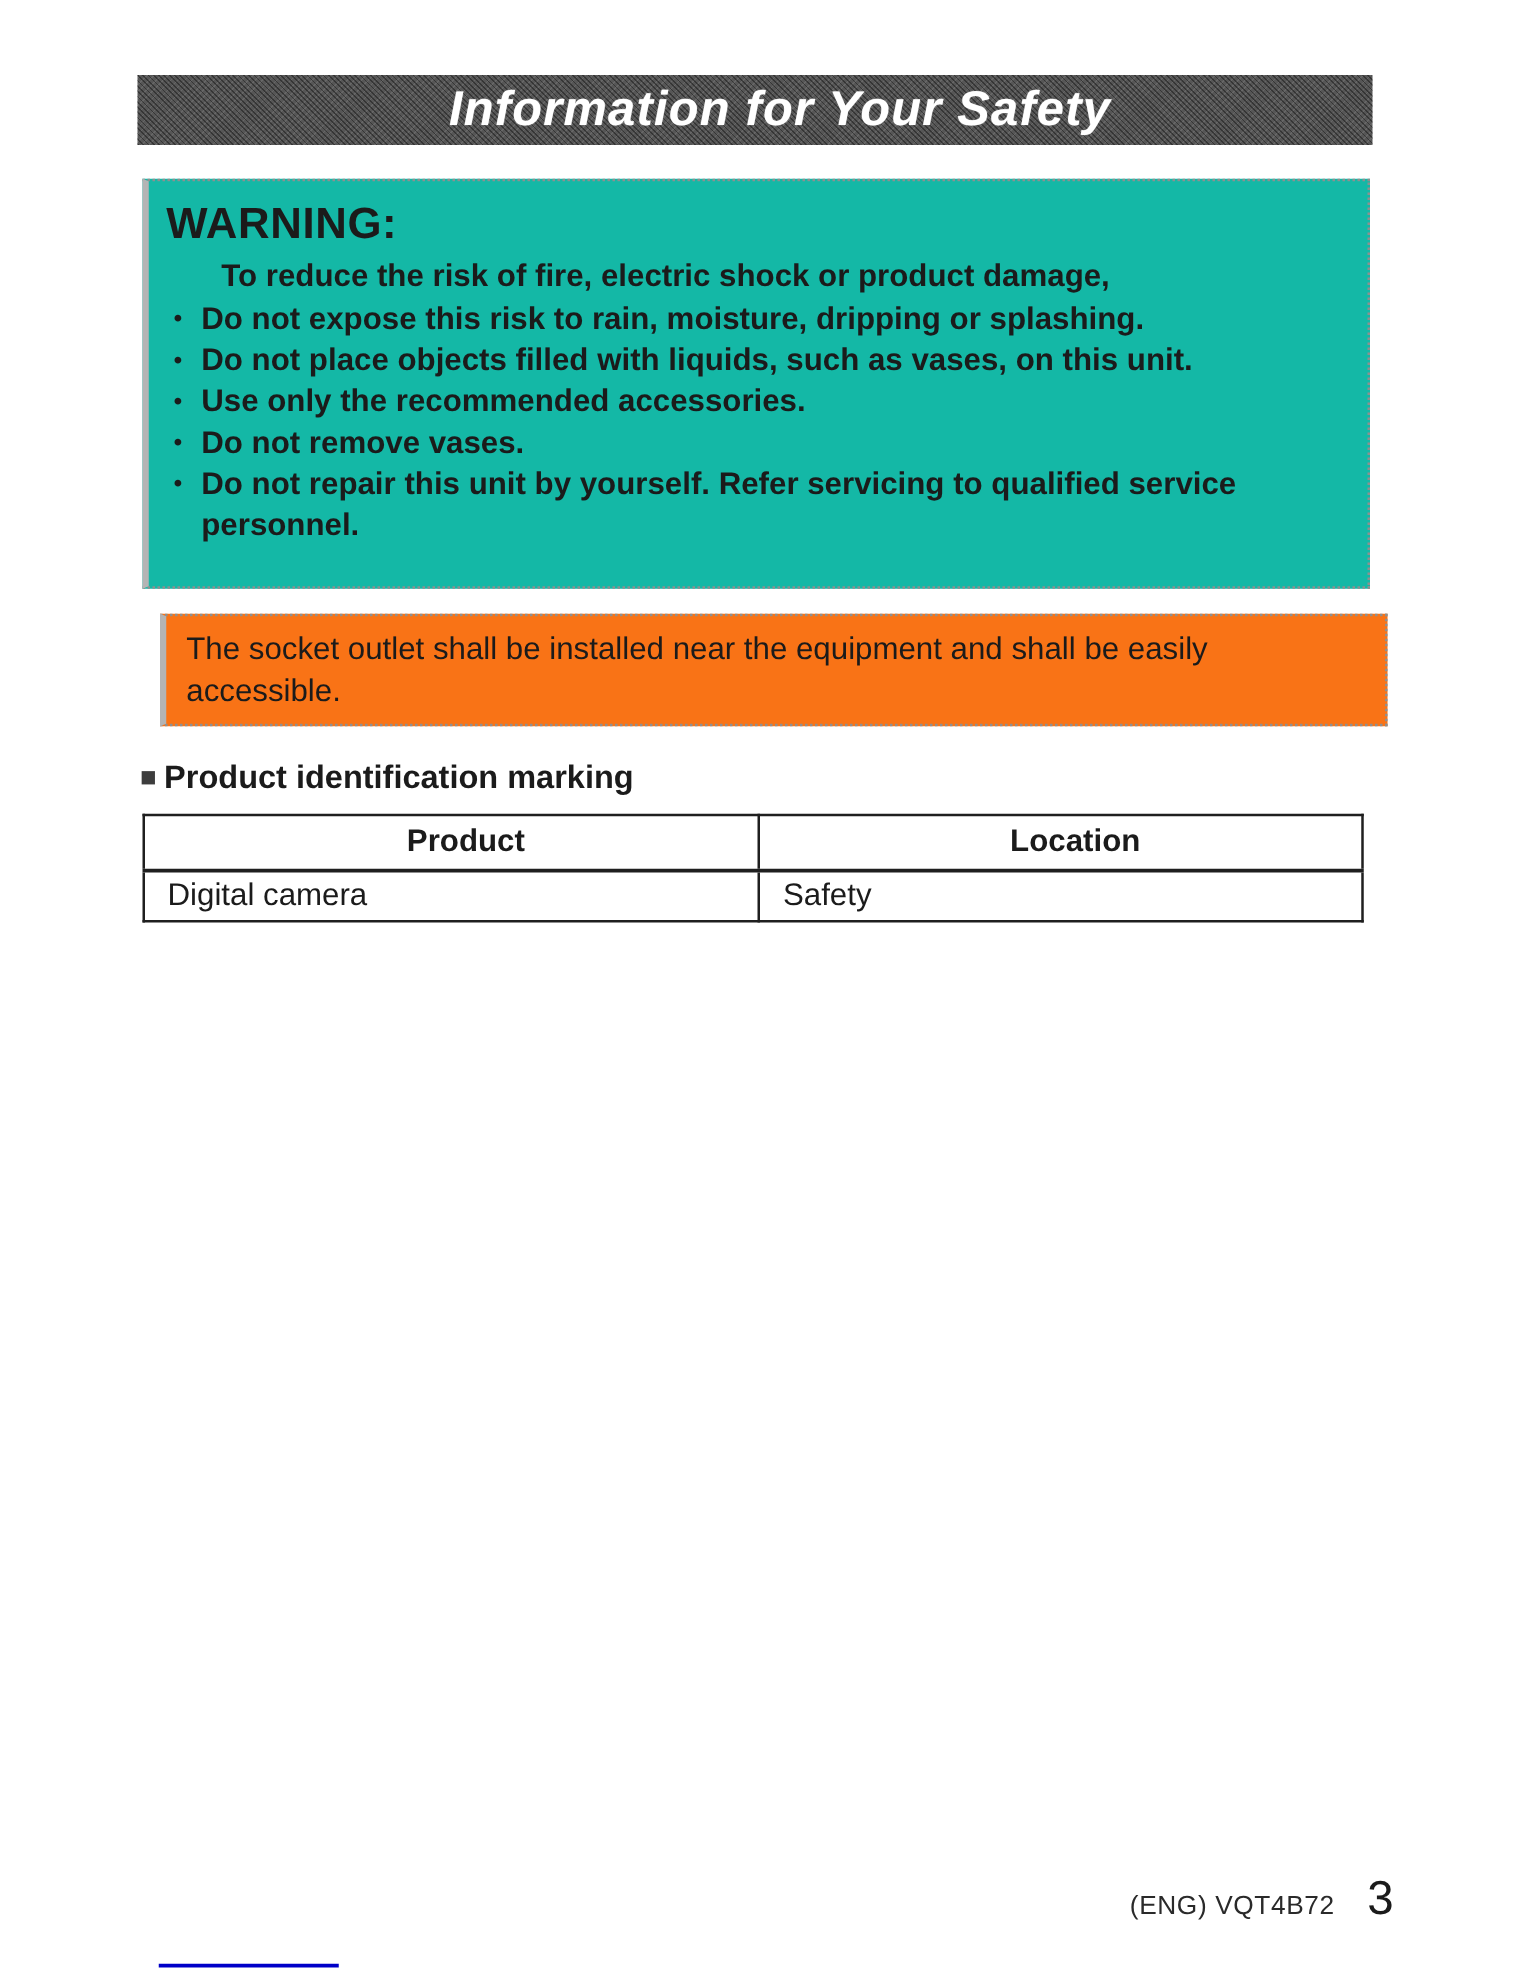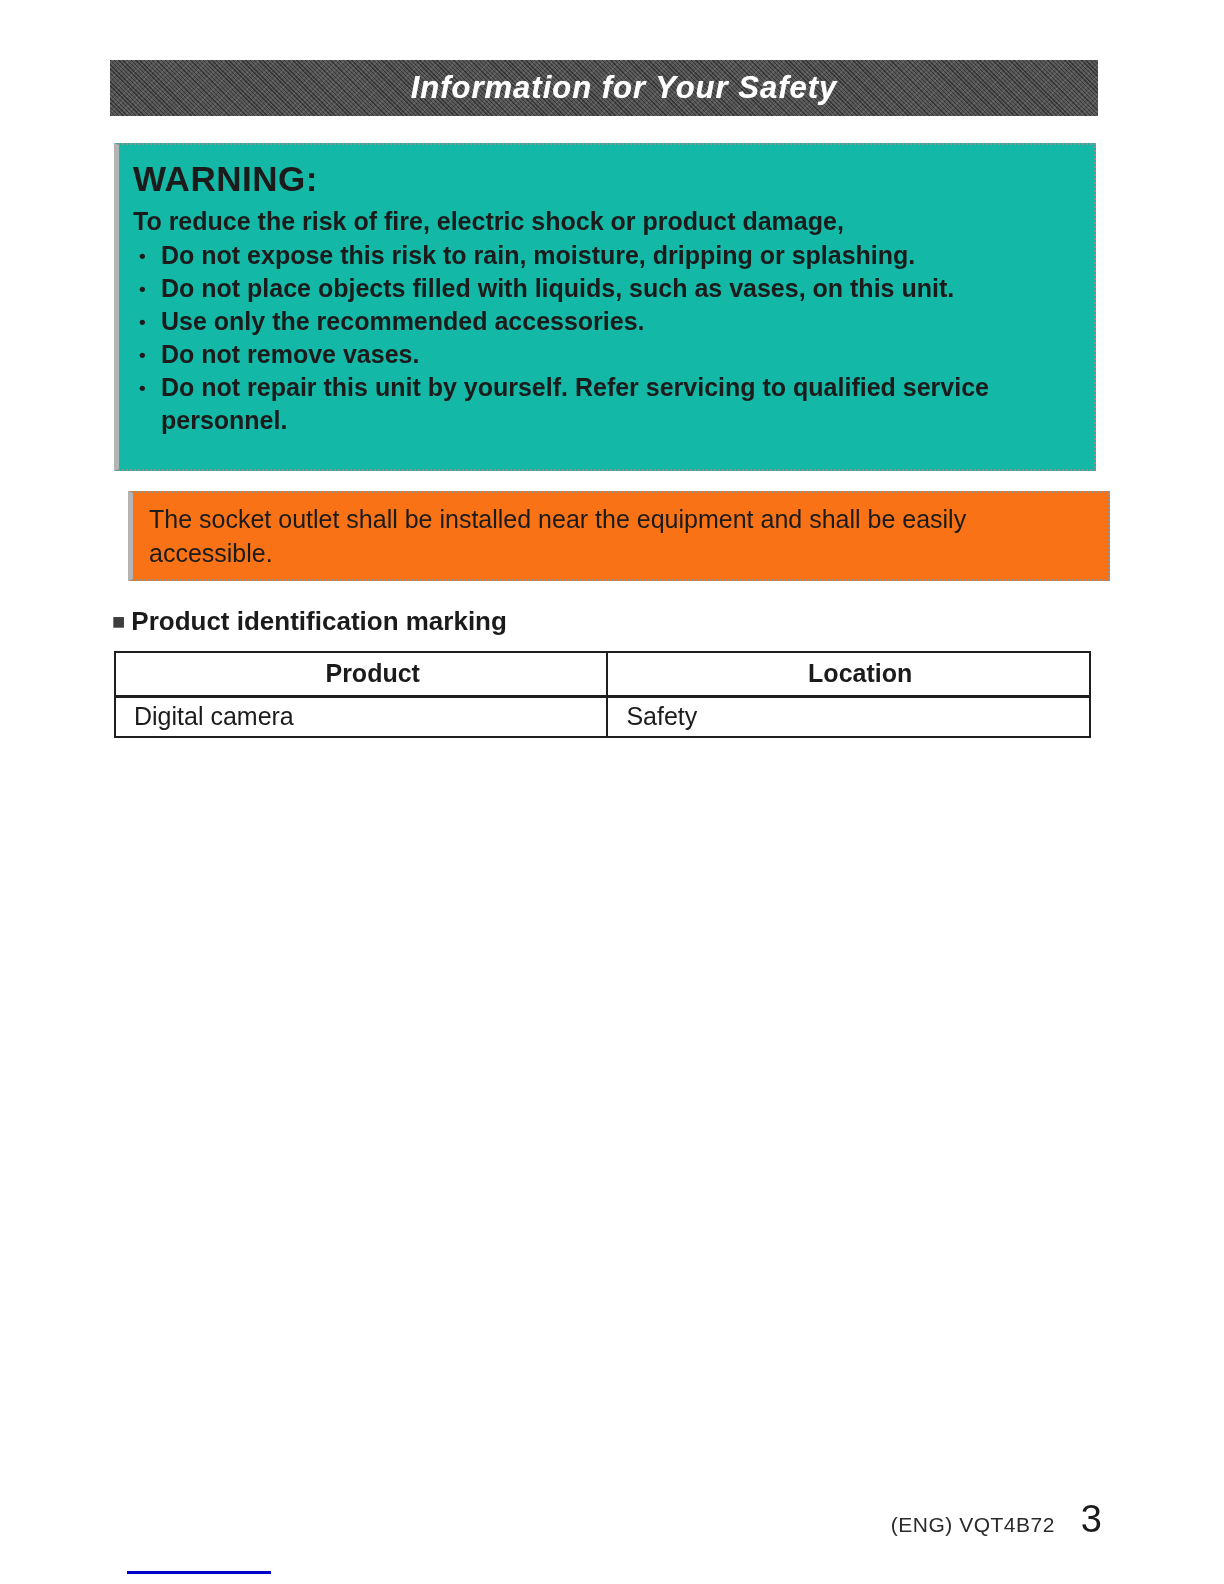--- a/index.html
+++ b/index.html
@@ -27,21 +27,21 @@
     background-color: #565656;
     background-image:
       repeating-linear-gradient(45deg, rgba(0,0,0,0.38) 0 1px, transparent 1px 3px),
       repeating-linear-gradient(-45deg, rgba(255,255,255,0.10) 0 1px, transparent 1px 4px);
     display: flex;
     align-items: center;
     justify-content: center;
   }
   .banner-title {
     color: #ffffff;
-    font-size: 31px;
+    font-size: 39px;
     font-weight: bold;
     font-style: italic;
     letter-spacing: 1px;
     text-shadow: 0 0 1px rgba(255,255,255,0.6);
     margin-left: 40px;
   }
 
   
   .warning-box {
     position: absolute;
@@ -60,20 +60,21 @@
   .warning-title {
     font-size: 35px;
     font-weight: bold;
     letter-spacing: 0.5px;
     margin: 4px 0 6px 0;
   }
   .warning-intro {
     font-size: 25px;
     font-weight: bold;
     line-height: 33px;
+    margin-left: 44px;
   }
   .bullet-list { margin-top: 1px; }
   .bullet-item {
     display: flex;
     font-size: 25px;
     font-weight: bold;
     line-height: 33px;
   }
   .bullet-marker {
     flex: 0 0 22px;
@@ -144,21 +145,21 @@
     height: 41px;
     padding-left: 18px;
   }
   .col-product { width: 50.5%; }
   .col-location { width: 49.5%; }
 
   
   .footer {
     position: absolute;
     top: 1498px;
-    right: 122px;
+    right: 109px;
     display: flex;
     align-items: baseline;
   }
   .footer-code {
     font-size: 21px;
     color: #2a2a2a;
     letter-spacing: 0.5px;
   }
   .footer-page {
     font-size: 38px;

